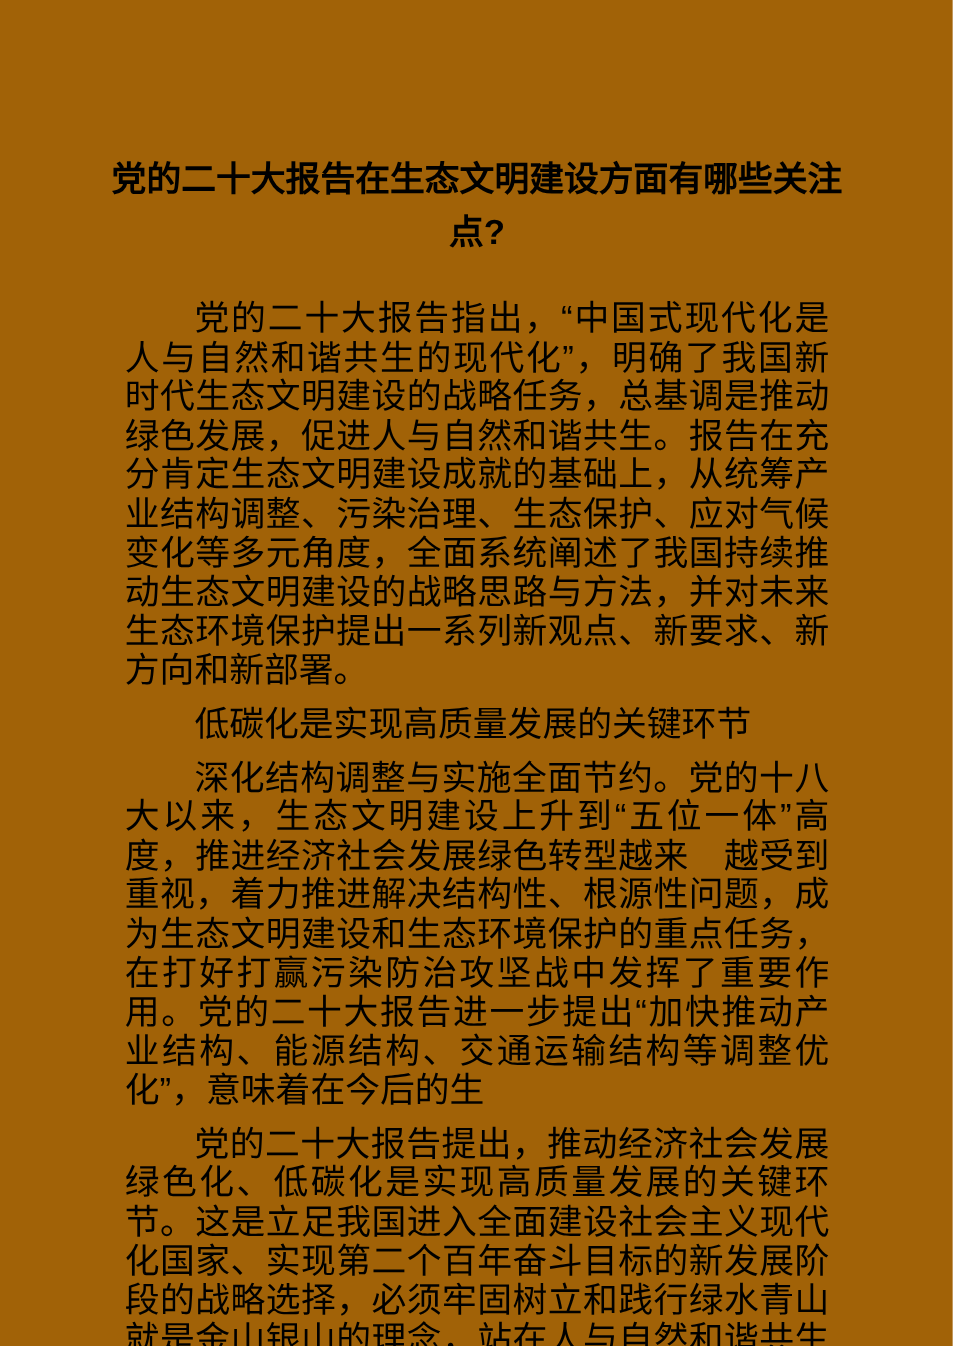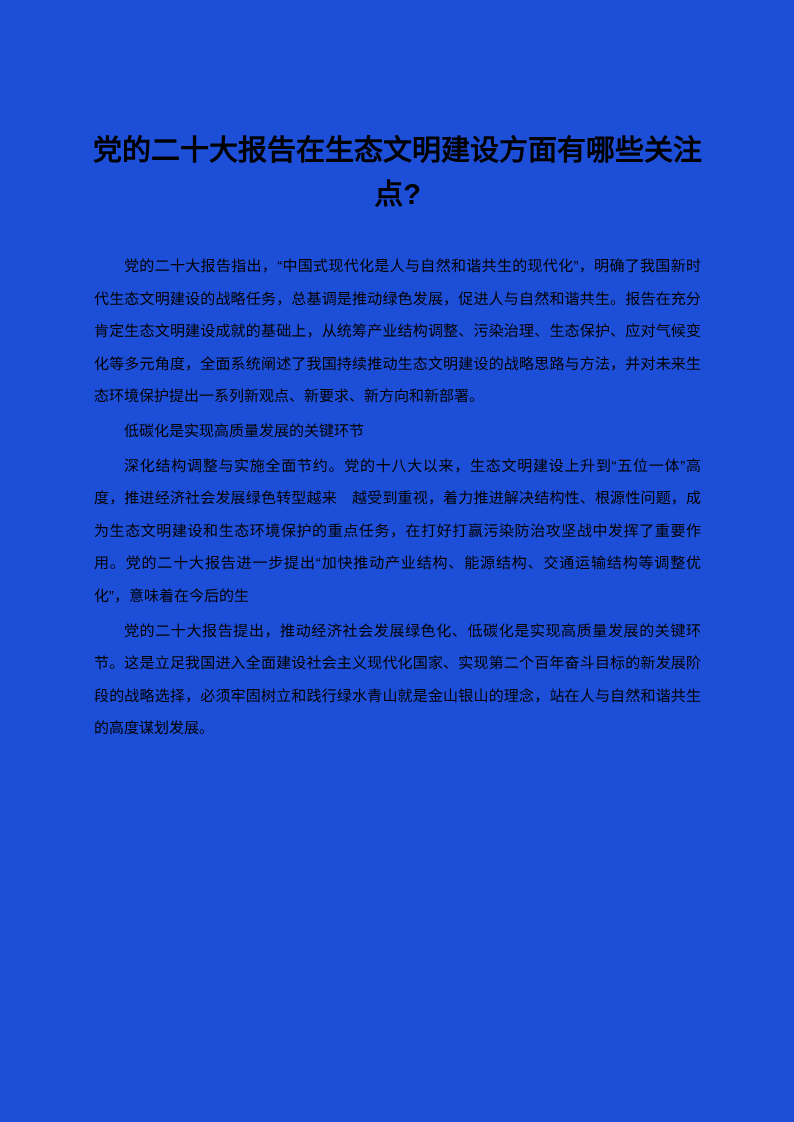--- a/index.html
+++ b/index.html
@@ -5,41 +5,41 @@
   html, body {
     margin: 0;
     padding: 0;
     background: #ffffff;
   }
   .page {
     position: relative;
     width: 794px;
     height: 1122px;
     margin: 0 auto;
-    background: #1d4ed8;
+    background: #a16207;
     box-sizing: border-box;
     padding: 128px 91px 0 92px;
     overflow: hidden;
     font-family: "Liberation Sans", "DejaVu Sans", sans-serif;
     color: #000000;
   }
   .doc-title {
     font-size: 29px;
     line-height: 44px;
     font-weight: 700;
     text-align: center;
     margin: 0 0 34px 0;
     color: #000000;
   }
   .doc-paragraph {
-    font-size: 15px;
+    font-size: 29px;
     line-height: 32.6px;
     text-align: justify;
     text-indent: 2em;
-    margin: 2px;
+    margin: 12px;
     color: #000000;
     word-break: break-all;
   }
 </style>
 </head>
 <body>
 
 <div class="page">
   <h1 class="doc-title">党的二十大报告在生态文明建设方面有哪些关注点?</h1>
 

